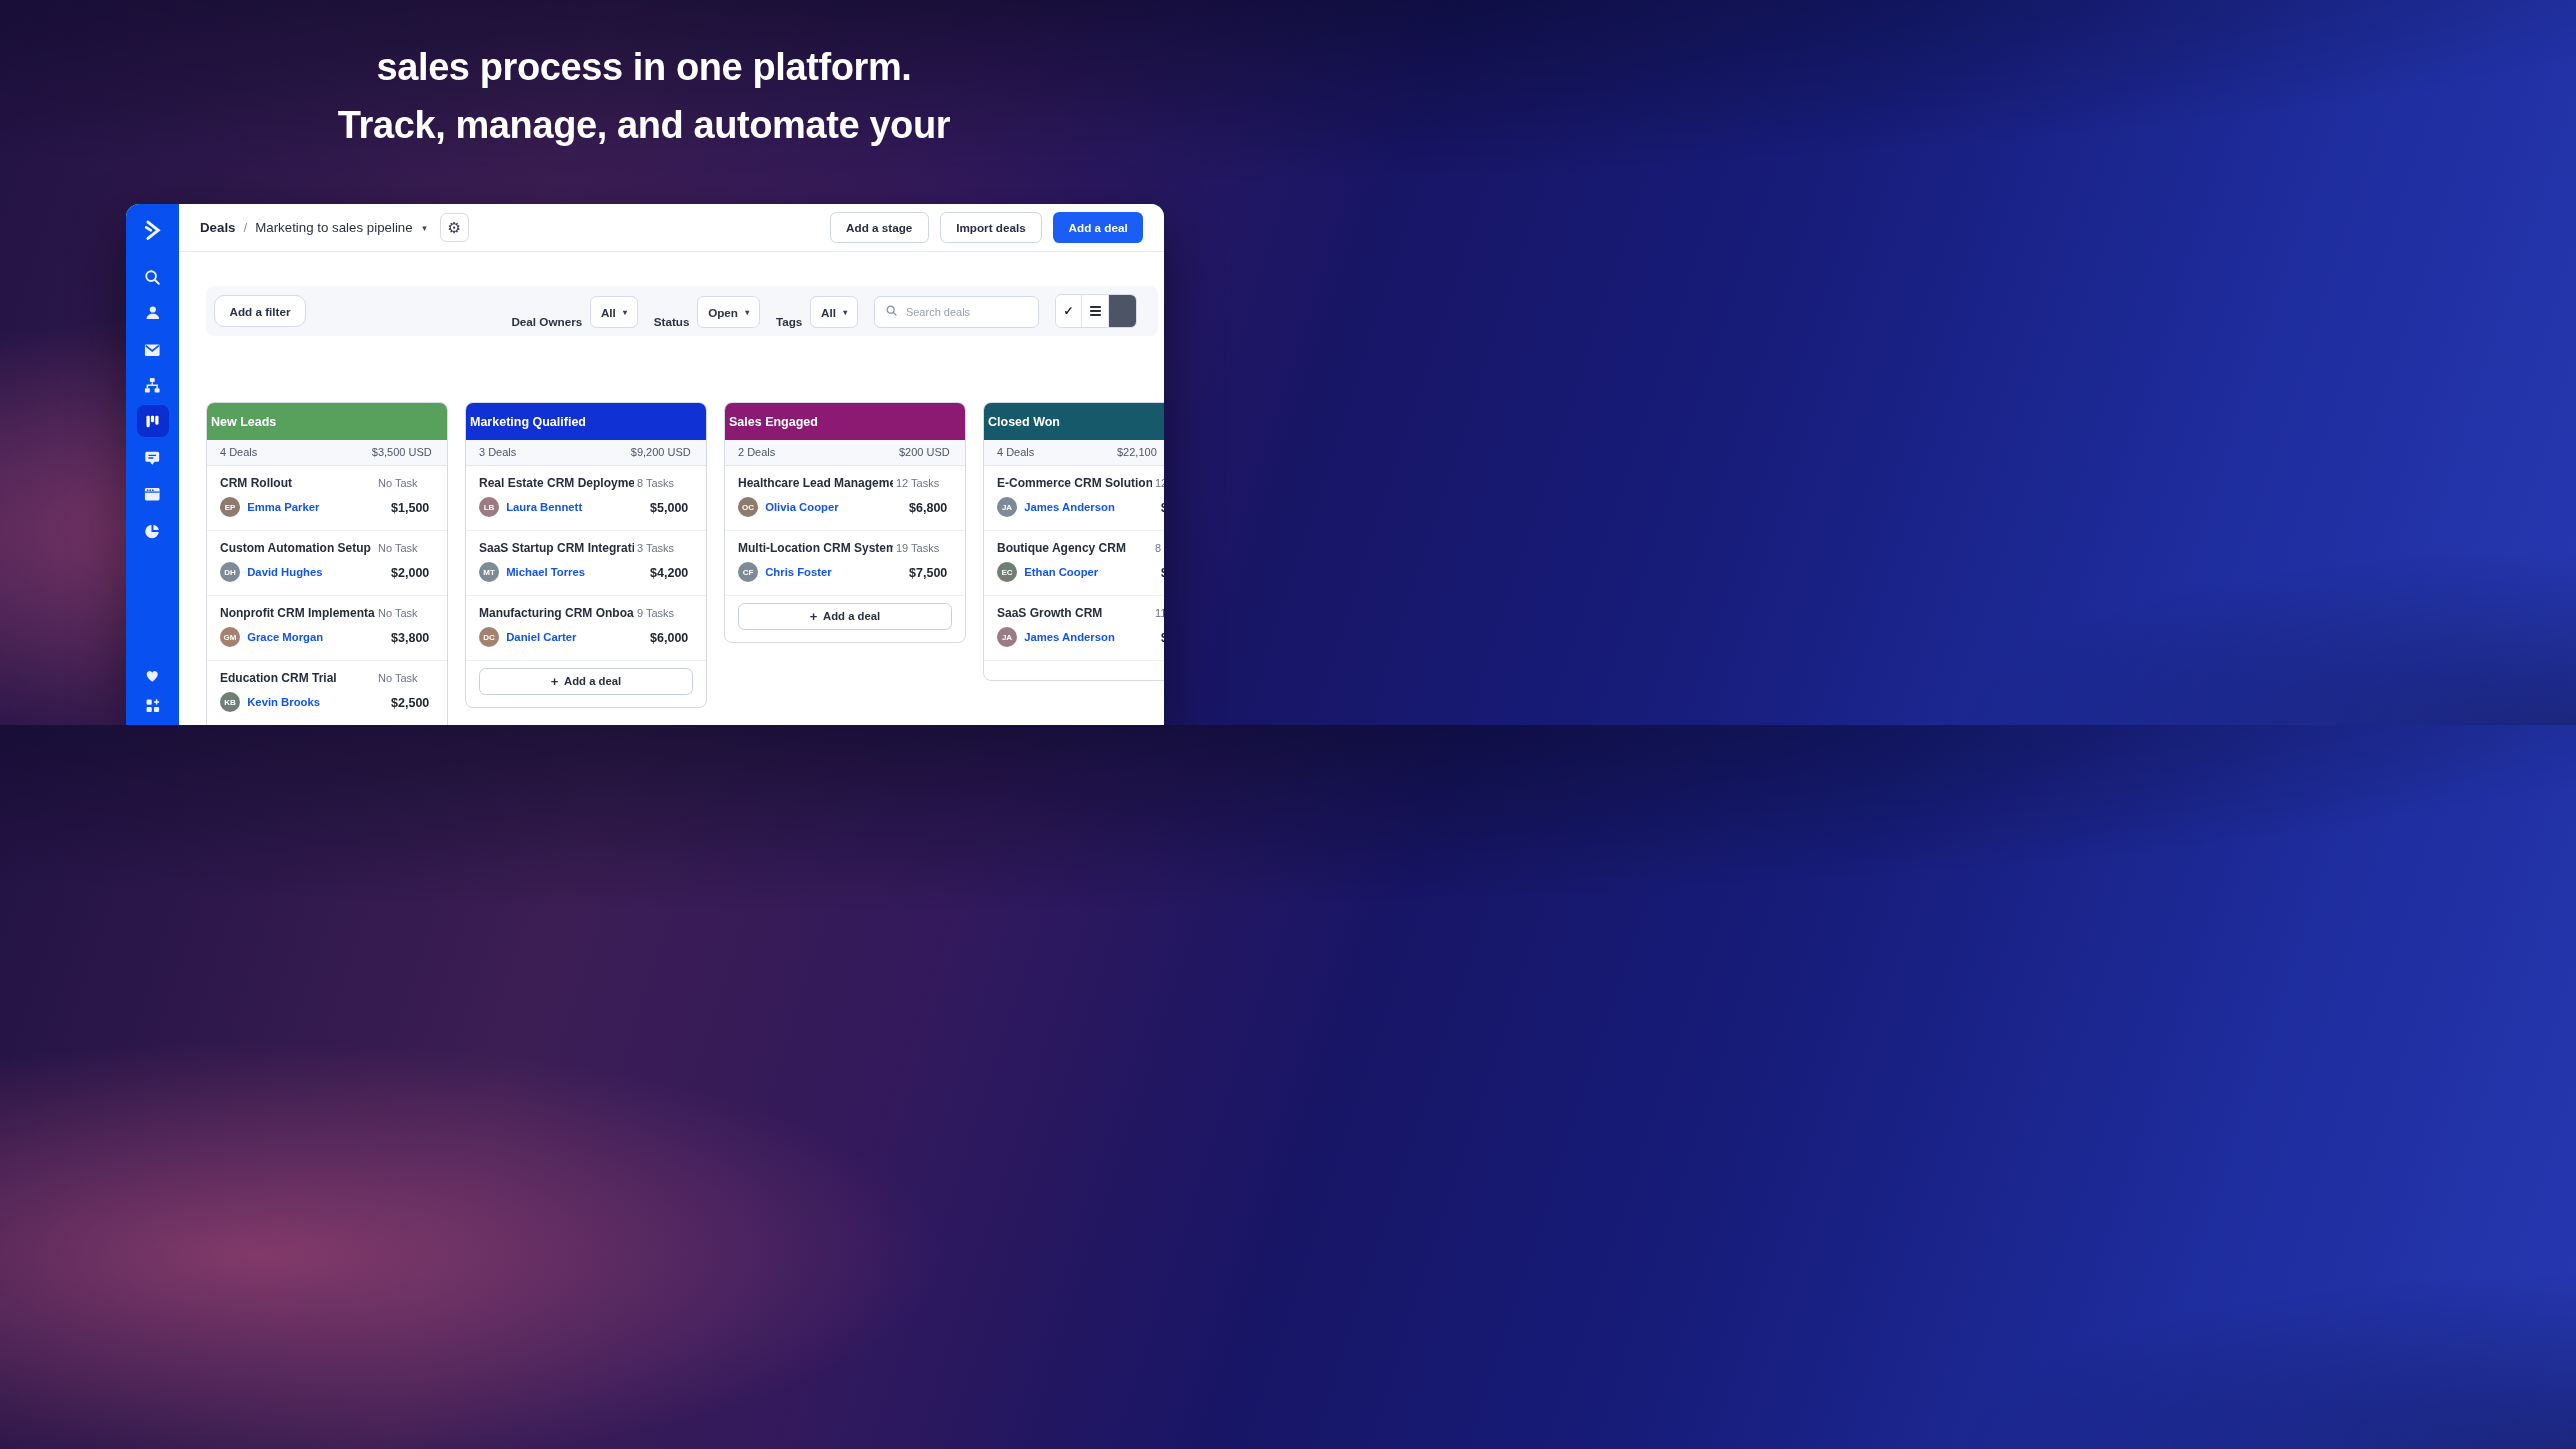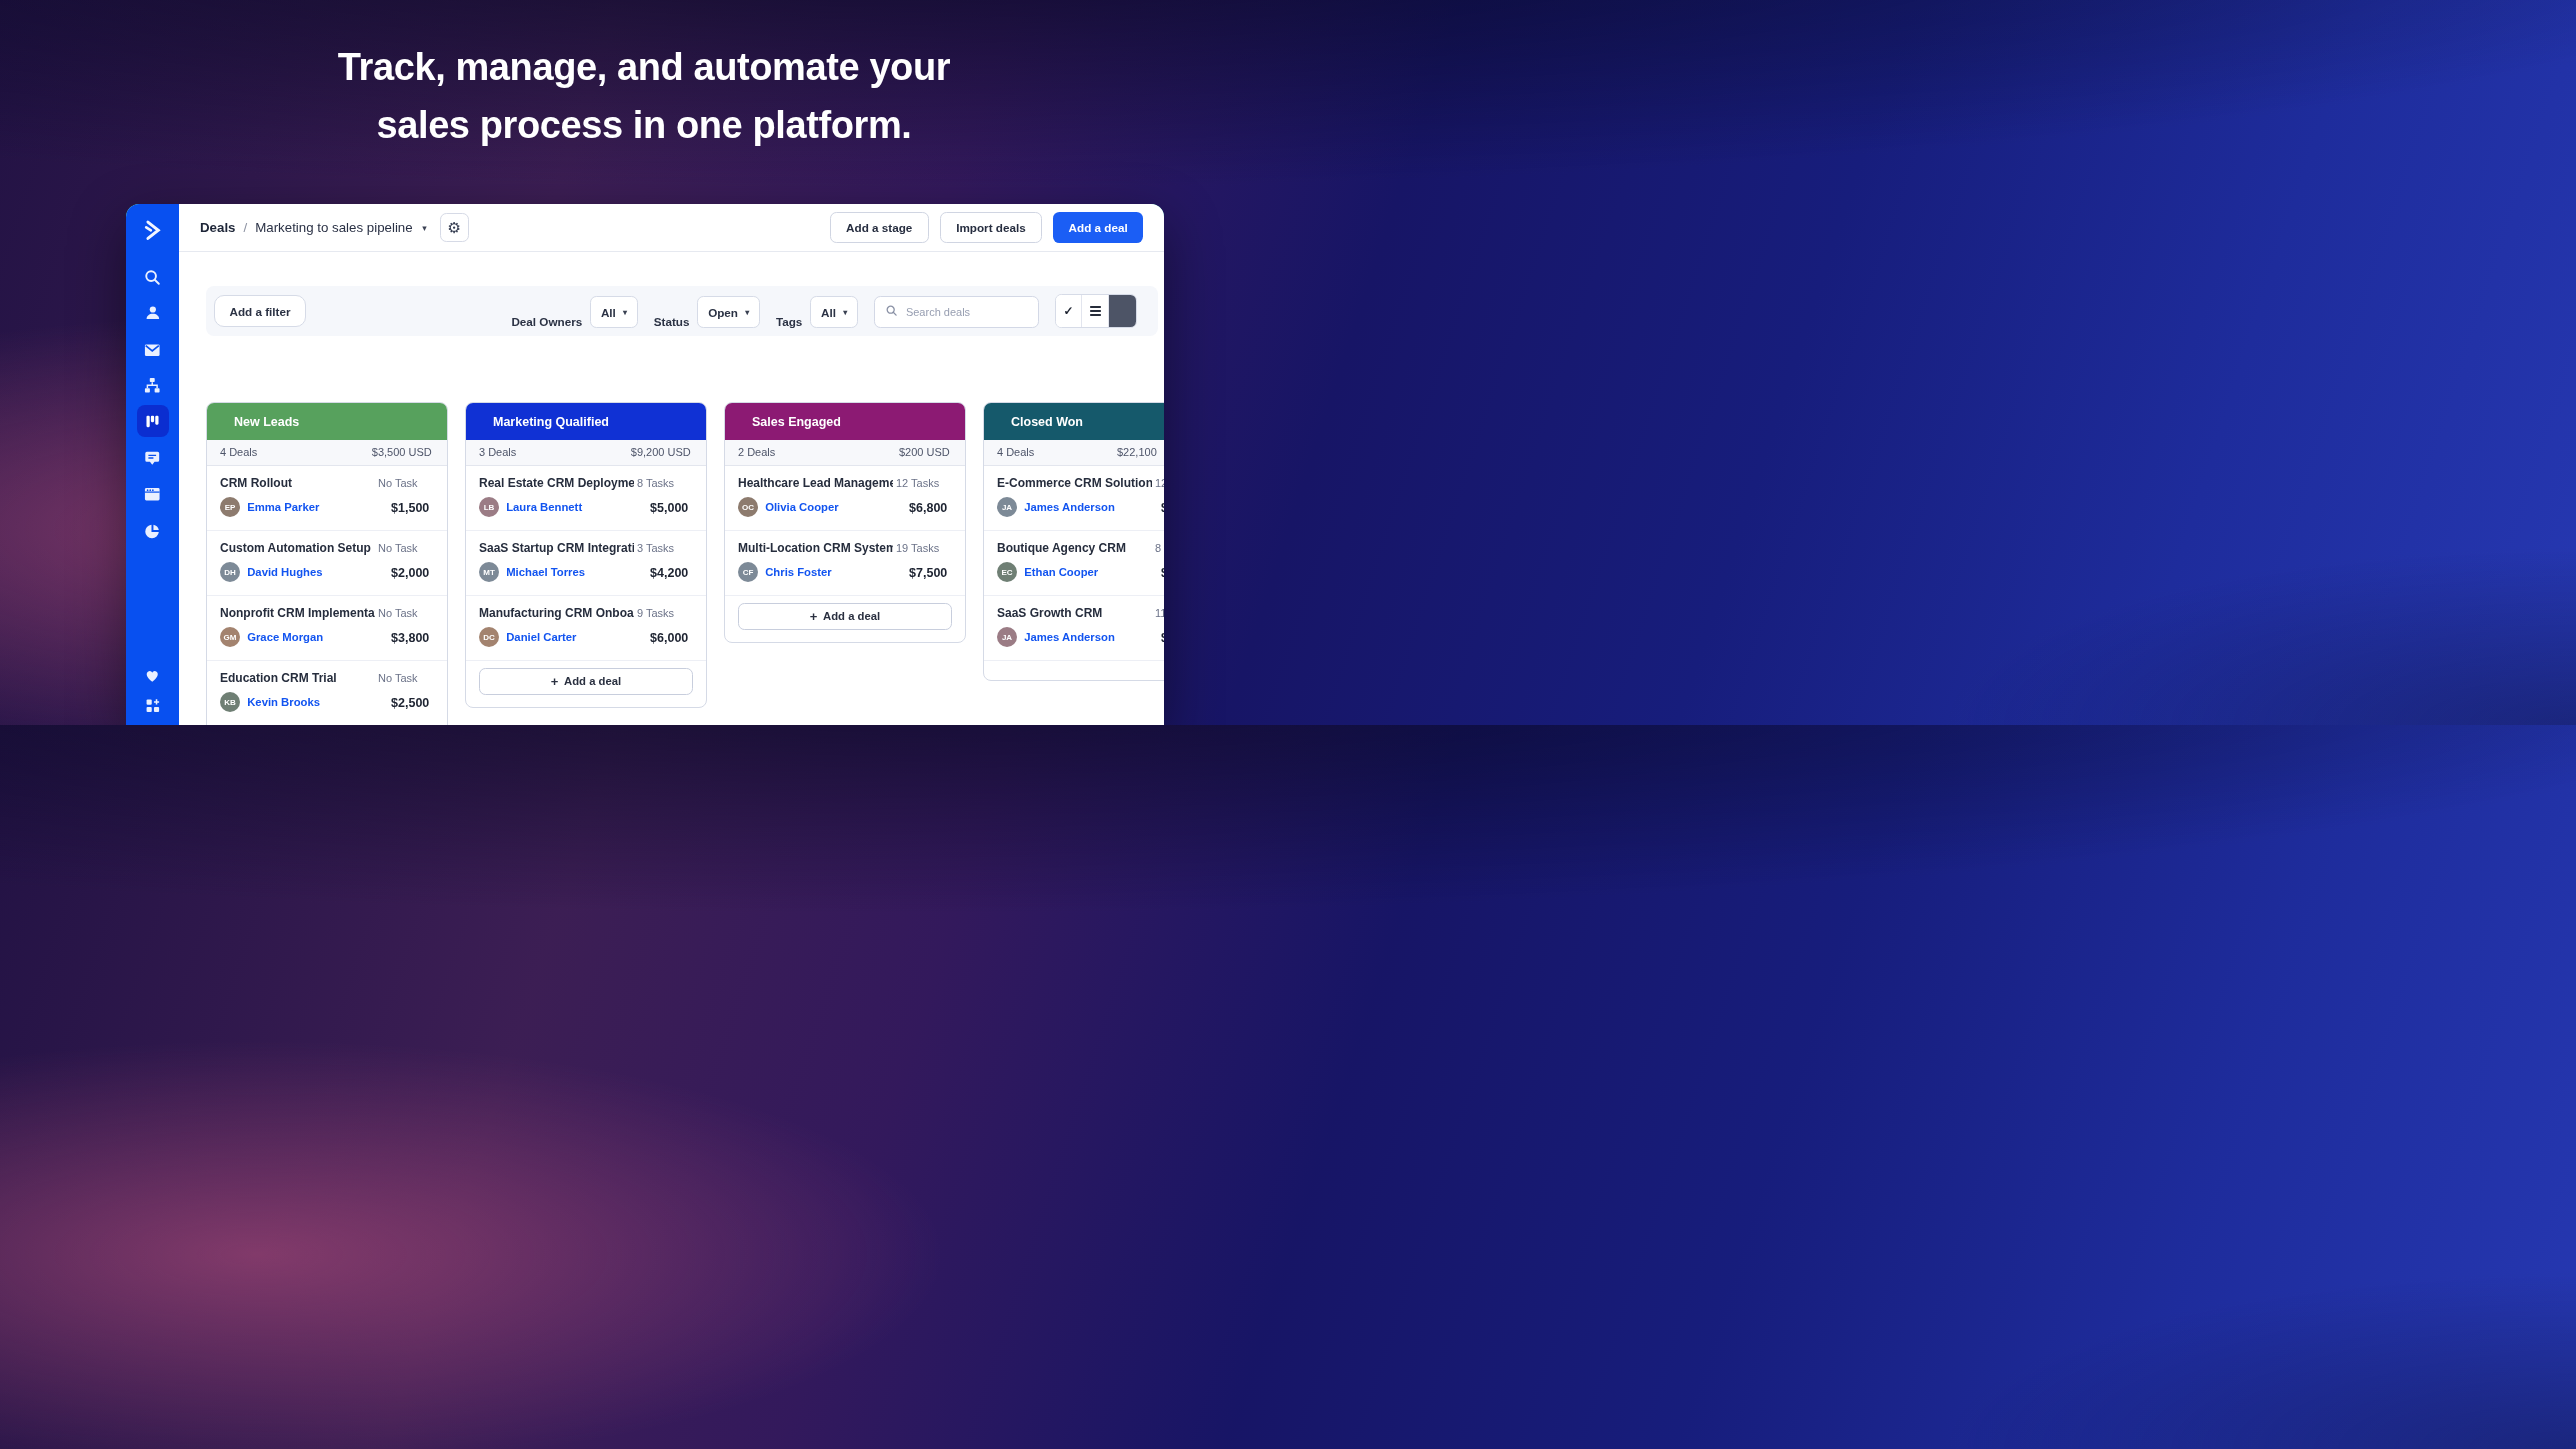--- a/index.html
+++ b/index.html
@@ -55,21 +55,21 @@
   .seg{margin-left:16px;display:flex;border:0.8px solid #d6dbe7;border-radius:6.4px;overflow:hidden;background:#fff;height:32px}
   .seg button{width:26.6px;height:32px;border:none;background:#fff;display:flex;align-items:center;justify-content:center;
               border-right:0.8px solid #e2e5ee;cursor:pointer;padding:0}
   .seg button:last-child{border-right:none}
   .seg .chk{font-size:12px;font-weight:700;color:#1d2330}
   .bars{display:flex;flex-direction:column;gap:2px}
   .bars i{width:11.3px;height:2px;background:#262c3a;border-radius:0.8px}
   
   .board{position:absolute;left:27px;right:0;top:150px;bottom:0;display:flex;gap:17px;align-items:flex-start;overflow:hidden}
   .col{width:242px;flex:none;border:0.8px solid #d5dae6;border-radius:8px;overflow:hidden;background:#fff;box-sizing:border-box}
-  .col-h{height:37px;display:flex;align-items:center;padding:0 27px;color:#fff;font-size:12.5px;font-weight:700}
+  .col-h{height:37px;display:flex;align-items:center;padding:0 4px;color:#fff;font-size:12.5px;font-weight:700}
   .stats{position:relative;height:25px;background:#f7f8fb;border-bottom:0.8px solid #e3e6ee;font-size:11px;color:#4d5469;
          line-height:25px;padding:0 15.3px 0 13px;display:flex;justify-content:space-between}
   .st-r.clip{position:absolute;left:133px;top:0}
   .card{position:relative;height:64px;border-bottom:0.8px solid #edeff5;background:#fff;cursor:pointer}
   .title{position:absolute;left:13px;top:9.7px;font-size:12px;font-weight:700;color:#262d3d;
          max-width:155px;white-space:nowrap;overflow:hidden}
   .task{position:absolute;left:171px;top:11.3px;font-size:11px;color:#6b7288;white-space:nowrap}
   .owner{position:absolute;left:13px;top:31px;display:flex;align-items:center;gap:7.2px}
   .owner a{font-size:11.3px;font-weight:600;color:#1254f0;text-decoration:none}
   .avatar{width:20px;height:20px;border-radius:50%;color:#fff;font-size:8px;font-weight:700;
@@ -79,22 +79,22 @@
   .amt.amt-clip{right:auto;left:177px}
   .addrow{padding:7.2px 13px 12px}
   .add-btn{width:100%;height:26.6px;border:0.8px solid #c8cedd;border-radius:6.4px;background:#fff;font-family:inherit;
            font-size:11.3px;font-weight:600;color:#2a3040;display:flex;align-items:center;justify-content:center;gap:5.6px;cursor:pointer}
   .add-btn .plus{font-size:13px;font-weight:700}
 </style>
 </head>
 <body>
 
 <div class="hero">
+  <div>sales process in one platform.</div>
   <div>Track, manage, and automate your</div>
-  <div>sales process in one platform.</div>
 </div>
 
 <div class="window">
 
   <aside class="sidebar" style="background-color: rgb(8, 80, 240);">
     <div class="s-item" style="top:14.5px">
       <span>
         <svg width="22.5" height="22.5" viewBox="0 0 26 26">
             <g stroke="#f2f6ff" fill="none" stroke-linecap="round">
           <path d="M8 3.5 L20 13 L8 22.5" stroke-width="3.4"></path>

